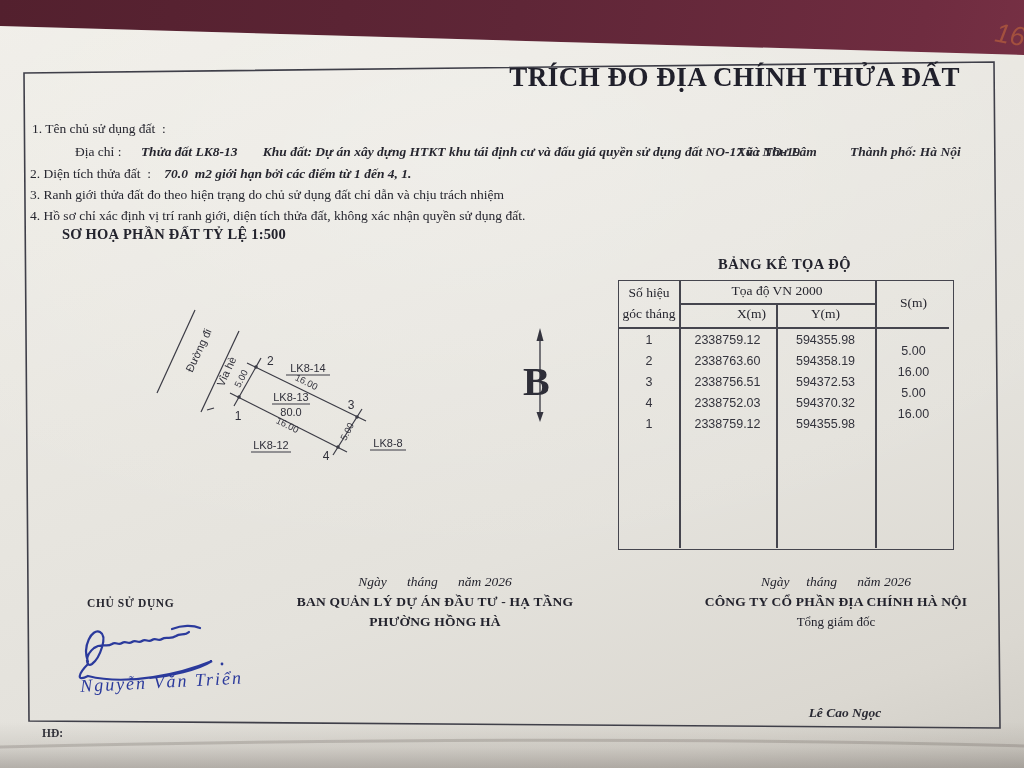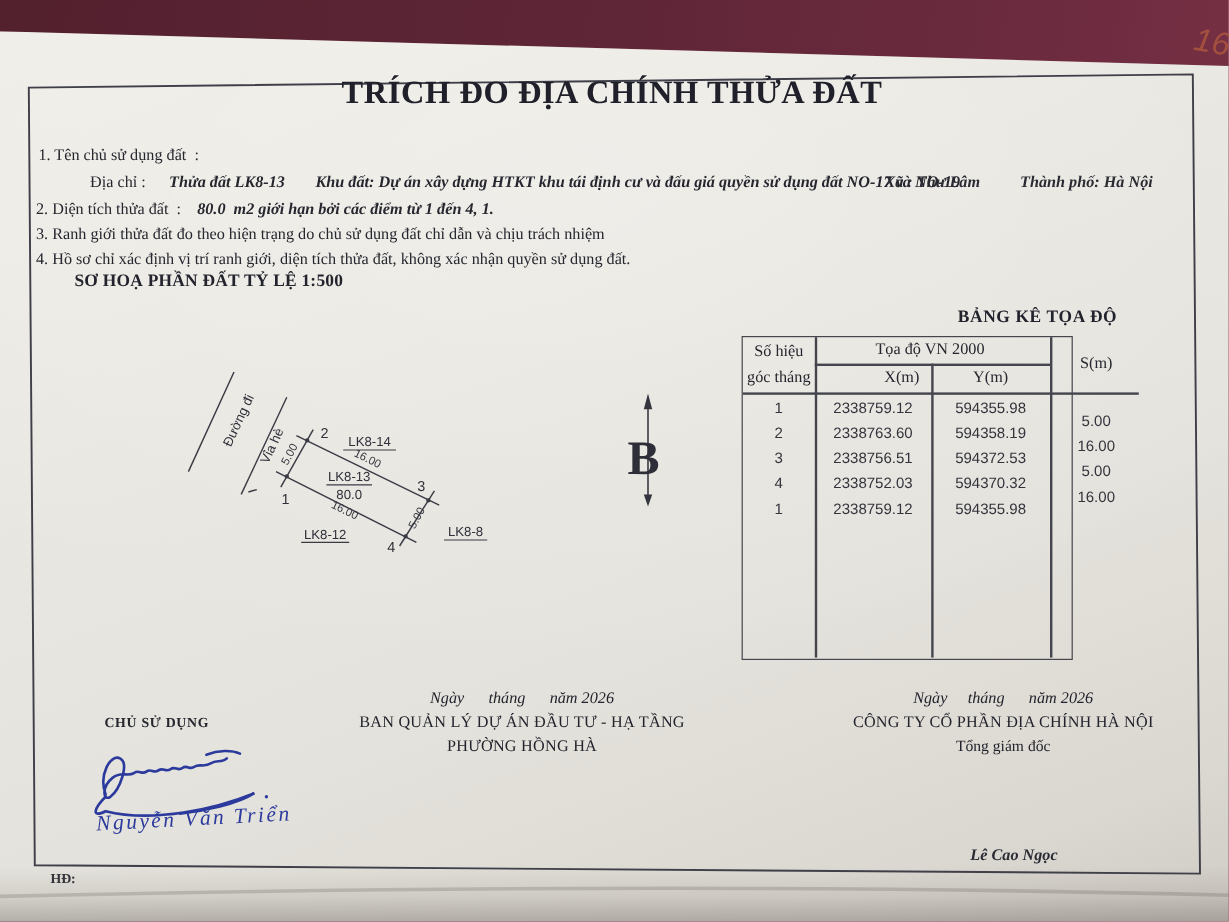--- a/index.html
+++ b/index.html
@@ -15,37 +15,37 @@
       radial-gradient(120% 90% at 45% 20%, rgba(255,255,255,0.22), rgba(255,255,255,0) 60%),
       linear-gradient(160deg,#f0eee8 0%,#e9e7e1 38%,#e4e2dc 65%,#dbd8d1 88%,#cfccc5 100%);
   }
   .paper-bottom-shade{
     position:absolute;left:0;bottom:0;width:1024px;height:46px;
     background:linear-gradient(180deg,rgba(90,80,72,0) 0%,rgba(90,80,72,0.12) 55%,rgba(70,60,55,0.30) 100%);
   }
   .t{position:absolute;color:#2a2a33;}
   .pre{white-space:pre;}
   .doc-title{
-    left:60px;top:62px;width:900px;text-align:center;
+    left:60px;top:62px;width:900px;text-align:right;
     font-size:27px;font-weight:bold;letter-spacing:0.5px;color:#20202b;
   }
   .body-line{font-size:13.5px;color:#26262f;}
   .ital{font-style:italic;font-weight:600;}
   .sketch-title{left:62px;top:226px;font-size:14.5px;font-weight:bold;color:#23232d;letter-spacing:0.2px;}
-  .tbl-title{left:598px;top:256px;width:333px;text-align:right;font-size:14.5px;font-weight:bold;color:#23232d;letter-spacing:0.5px;}
+  .tbl-title{left:618px;top:256px;width:333px;text-align:center;font-size:14.5px;font-weight:bold;color:#23232d;letter-spacing:0.5px;}
   .tbl{
-    position:absolute;left:618px;top:280px;width:276px;height:270px;
+    position:absolute;left:618px;top:280px;width:336px;height:270px;
     border:1.5px solid #45454e;box-sizing:border-box;
   }
   .vline,.hline{position:absolute;background:#45454e;}
   .tbl-cell{position:absolute;text-align:center;font-family:"Liberation Serif",serif;font-size:13.5px;color:#26262f;}
   .tbl-num{position:absolute;text-align:center;font-family:"Liberation Sans",sans-serif;font-size:12.5px;color:#33333c;}
   .foot-block{position:absolute;text-align:center;font-size:13.5px;color:#23232d;}
   .foot-date{font-style:italic;white-space:pre;}
-  .foot-org{font-weight:normal;margin-top:4px;letter-spacing:0.2px;}
+  .foot-org{font-weight:bold;margin-top:4px;letter-spacing:0.2px;}
   .owner-title{left:87px;top:597px;font-size:11.5px;font-weight:bold;letter-spacing:0.6px;color:#26262f;}
   .signer-name{left:760px;top:705px;width:170px;text-align:center;font-style:italic;font-weight:600;font-size:13.5px;color:#2b2b34;}
   .hd-code{left:42px;top:727px;font-size:11.5px;font-weight:bold;color:#33333c;}
   .hand16{
     left:995px;top:20px;font-family:"Liberation Sans",sans-serif;
     font-style:italic;font-size:27px;color:#a3503e;transform:rotate(10deg);
   }
   svg{position:absolute;overflow:visible;}
   .sk-line{stroke:#3b3b45;stroke-width:1.2;fill:none;}
   .sk-label{font-family:"Liberation Sans",sans-serif;font-size:11px;fill:#30303a;}
@@ -72,21 +72,21 @@
   <div class="t body-line" style="left:0;top:144px;width:1010px;">
     <span style="margin-left:75px;">Địa chỉ :</span>
     <span class="ital" style="margin-left:16px;">Thửa đất LK8-13</span>
     <span class="ital" style="margin-left:22px;">Khu đất: Dự án xây dựng HTKT khu tái định cư và đấu giá quyền sử dụng đất NO-17 và NO-19</span>
     <span class="ital t" style="left:737px;top:0;">Xã : Thư Lâm</span>
     <span class="ital t" style="left:850px;top:0;">Thành phố: Hà Nội</span>
   </div>
 
   <div class="t body-line" style="left:30px;top:166px;">
     <span class="pre">2. Diện tích thửa đất  :</span>
-    <span class="ital pre" style="margin-left:10px;font-weight:bold;">80.0  m2 giới hạn bởi các điểm từ 1 đến 4, 1.</span>
+    <span class="ital pre" style="margin-left:10px;font-weight:bold;">70.0  m2 giới hạn bởi các điểm từ 1 đến 4, 1.</span>
   </div>
 
   <div class="t body-line" style="left:30px;top:187px;">3. Ranh giới thửa đất đo theo hiện trạng do chủ sử dụng đất chỉ dẫn và chịu trách nhiệm</div>
   <div class="t body-line" style="left:30px;top:208px;">4. Hồ sơ chỉ xác định vị trí ranh giới, diện tích thửa đất, không xác nhận quyền sử dụng đất.</div>
 
   <div class="t sketch-title">SƠ HOẠ PHẦN ĐẤT TỶ LỆ 1:500</div>
 
   <svg style="left:120px;top:280px;" width="345" height="215" viewBox="0 0 345 215">
 
     <line class="sk-line" x1="75" y1="30" x2="37" y2="113"></line>
@@ -136,21 +136,21 @@
   <div class="t tbl-title">BẢNG KÊ TỌA ĐỘ</div>
   <div class="tbl">
     <div class="vline" style="left:60px;top:0;width:1.5px;height:267px;"></div>
     <div class="vline" style="left:157px;top:22px;width:1.5px;height:245px;"></div>
     <div class="vline" style="left:256px;top:0;width:1.5px;height:267px;"></div>
     <div class="hline" style="left:60px;top:22px;width:197px;height:1.5px;"></div>
     <div class="hline" style="left:0;top:46px;width:330px;height:1.5px;"></div>
 
     <div class="tbl-cell" style="left:0;top:4px;width:60px;">Số hiệu</div>
     <div class="tbl-cell" style="left:0;top:25px;width:60px;">góc tháng</div>
-    <div class="tbl-cell" style="left:42px;top:2px;width:196px;padding-left:16px;">Tọa độ VN 2000</div>
+    <div class="tbl-cell" style="left:60px;top:2px;width:196px;">Tọa độ VN 2000</div>
     <div class="tbl-cell" style="left:60px;top:25px;width:97px;margin-left:24px;">X(m)</div>
     <div class="tbl-cell" style="left:157px;top:25px;width:99px;">Y(m)</div>
     <div class="tbl-cell" style="left:256px;top:14px;width:77px;">S(m)</div>
 
     <div class="tbl-num" style="left:0;top:52px;width:60px;">1</div>
     <div class="tbl-num" style="left:60px;top:52px;width:97px;">2338759.12</div>
     <div class="tbl-num" style="left:157px;top:52px;width:99px;">594355.98</div>
 
     <div class="tbl-num" style="left:0;top:73px;width:60px;">2</div>
     <div class="tbl-num" style="left:60px;top:73px;width:97px;">2338763.60</div>

